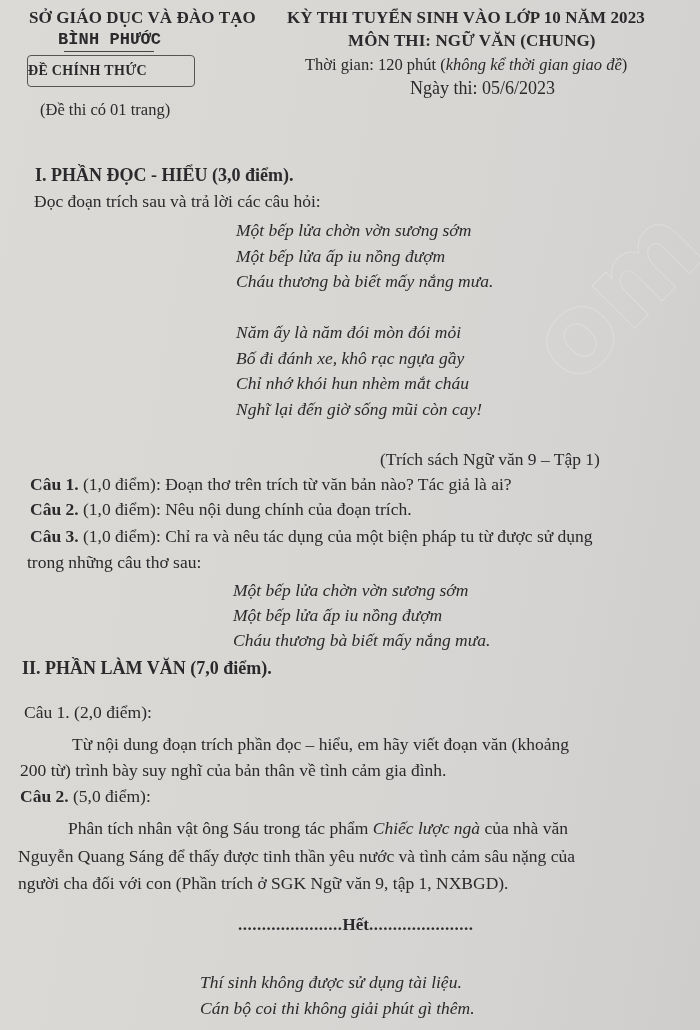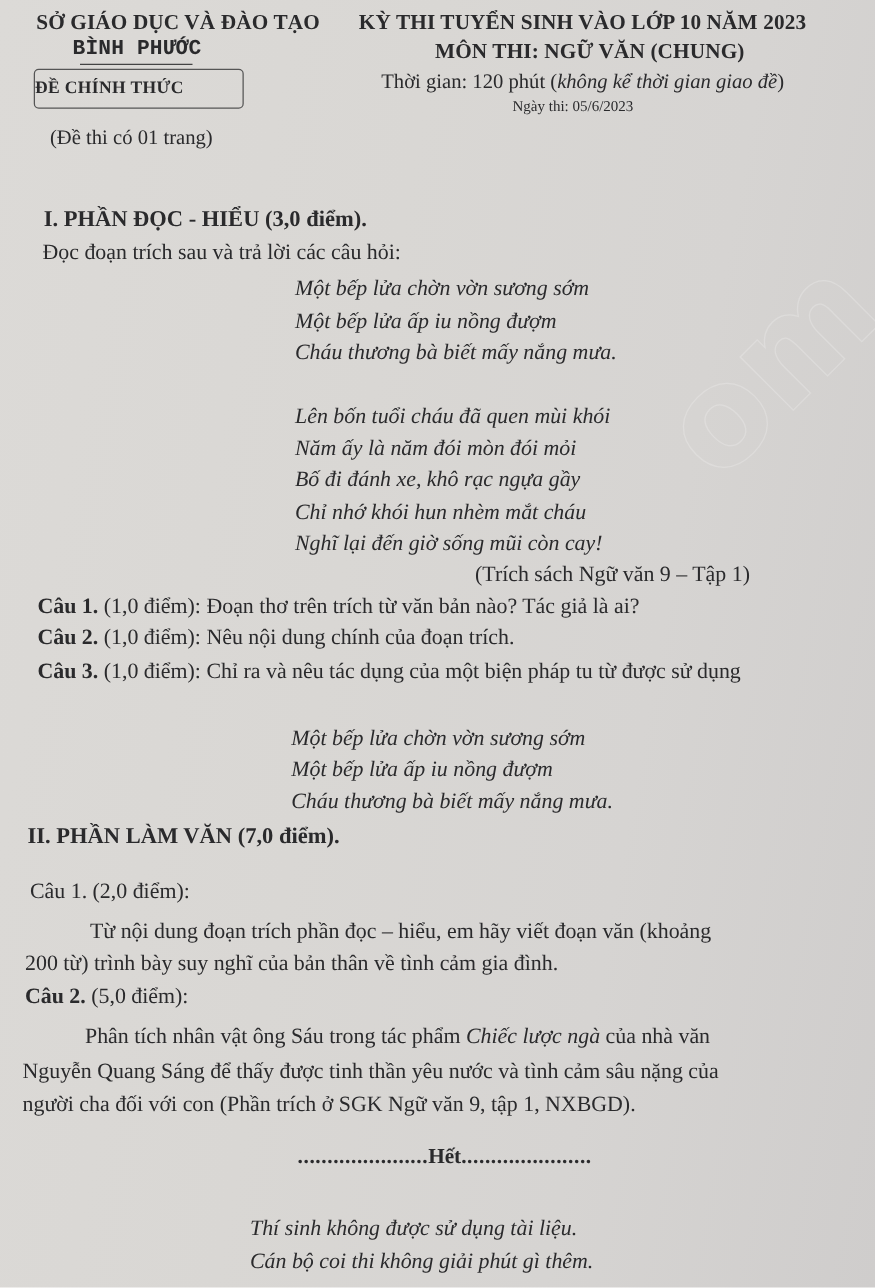--- a/index.html
+++ b/index.html
@@ -45,47 +45,47 @@
   <div class="official-box">
     <span>ĐỀ CHÍNH THỨC</span>
   </div>
   <div class="abs txt" style="left:40px; top:100px; font-size:16.5px;">(Đề thi có 01 trang)</div>
 
   <div class="abs hdr" style="left:287px; top:8px;">KỲ THI TUYỂN SINH VÀO LỚP 10 NĂM 2023</div>
   <div class="abs hdr" style="left:348px; top:31px;">MÔN THI: NGỮ VĂN (CHUNG)</div>
   <div class="abs txt" style="left:305px; top:55px; font-size:16.5px;">
     <span>Thời gian: 120 phút (</span><span class="i">không kể thời gian giao đề</span><span>)</span>
   </div>
-  <div class="abs txt" style="left:410px; top:78px; font-size:12px;">Ngày thi: 05/6/2023</div>
+  <div class="abs txt" style="left:410px; top:78px; font-size:18px;">Ngày thi: 05/6/2023</div>
 
   <div class="abs b" style="left:35px; top:165px; font-size:18px;">I. PHẦN ĐỌC - HIỂU (3,0 điểm).</div>
   <div class="abs txt" style="left:34px; top:191px;">Đọc đoạn trích sau và trả lời các câu hỏi:</div>
 
   <div class="abs poem" style="left:236px; top:218px; line-height:25.5px;">
     <div>Một bếp lửa chờn vờn sương sớm</div>
     <div>Một bếp lửa ấp iu nồng đượm</div>
     <div>Cháu thương bà biết mấy nắng mưa.</div>
     <div style="height:25.5px;"></div>
-    <div>Lên bốn tuổi cháu đã quen mùi khói</div>
     <div>Năm ấy là năm đói mòn đói mỏi</div>
     <div>Bố đi đánh xe, khô rạc ngựa gầy</div>
     <div>Chỉ nhớ khói hun nhèm mắt cháu</div>
     <div>Nghĩ lại đến giờ sống mũi còn cay!</div>
   </div>
   <div class="abs txt" style="left:380px; top:449px;">(Trích sách Ngữ văn 9 – Tập 1)</div>
 
   <div class="abs txt" style="left:30px; top:474px;">
     <span class="b">Câu 1.</span><span> (1,0 điểm): Đoạn thơ trên trích từ văn bản nào? Tác giả là ai?</span>
   </div>
   <div class="abs txt" style="left:30px; top:499px;">
     <span class="b">Câu 2.</span><span> (1,0 điểm): Nêu nội dung chính của đoạn trích.</span>
   </div>
   <div class="abs txt" style="left:30px; top:526px;">
     <span class="b">Câu 3.</span><span> (1,0 điểm): Chỉ ra và nêu tác dụng của một biện pháp tu từ được sử dụng</span>
   </div>
+  <div class="abs txt" style="left:27px; top:552px;">trong những câu thơ sau:</div>
 
   <div class="abs poem" style="left:233px; top:578px; line-height:25px;">
     <div>Một bếp lửa chờn vờn sương sớm</div>
     <div>Một bếp lửa ấp iu nồng đượm</div>
     <div>Cháu thương bà biết mấy nắng mưa.</div>
   </div>
 
   <div class="abs b" style="left:22px; top:658px; font-size:18px;">II. PHẦN LÀM VĂN (7,0 điểm).</div>
   <div class="abs txt" style="left:24px; top:702px;">Câu 1. (2,0 điểm):</div>
   <div class="abs txt" style="left:72px; top:734px;">Từ nội dung đoạn trích phần đọc – hiểu, em hãy viết đoạn văn (khoảng</div>

